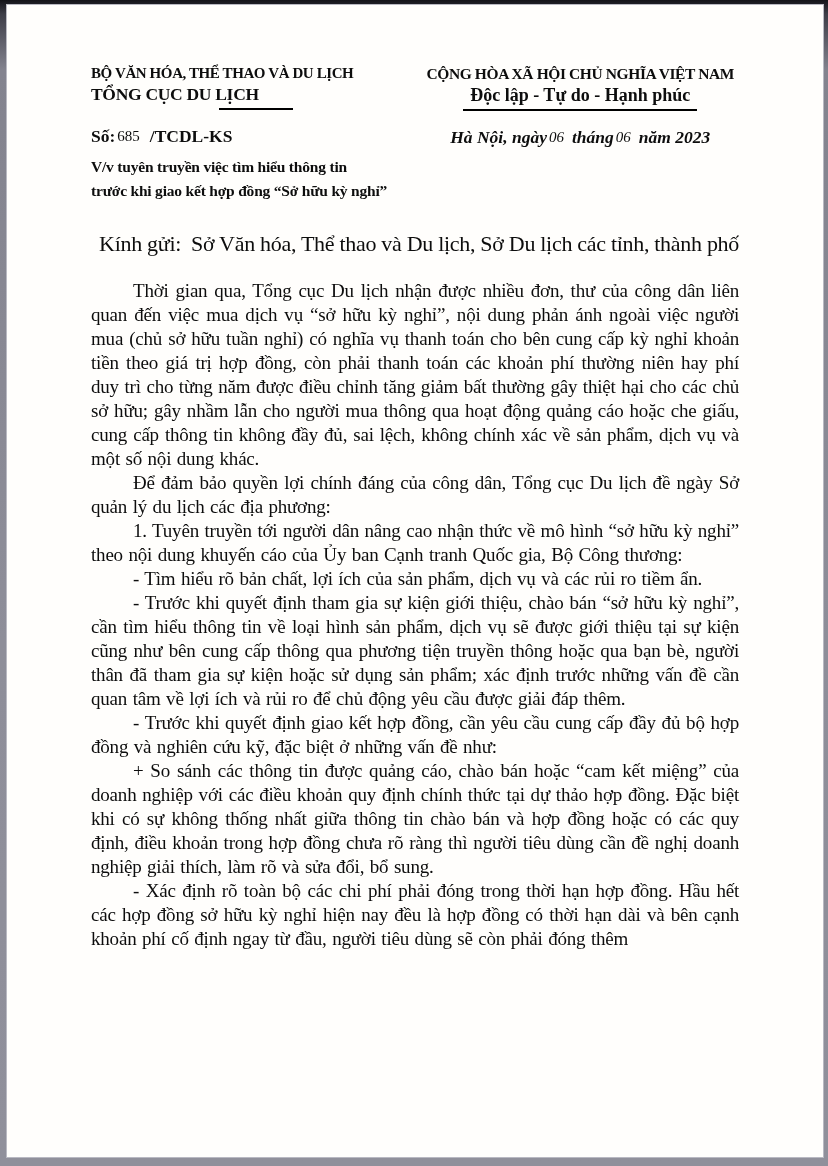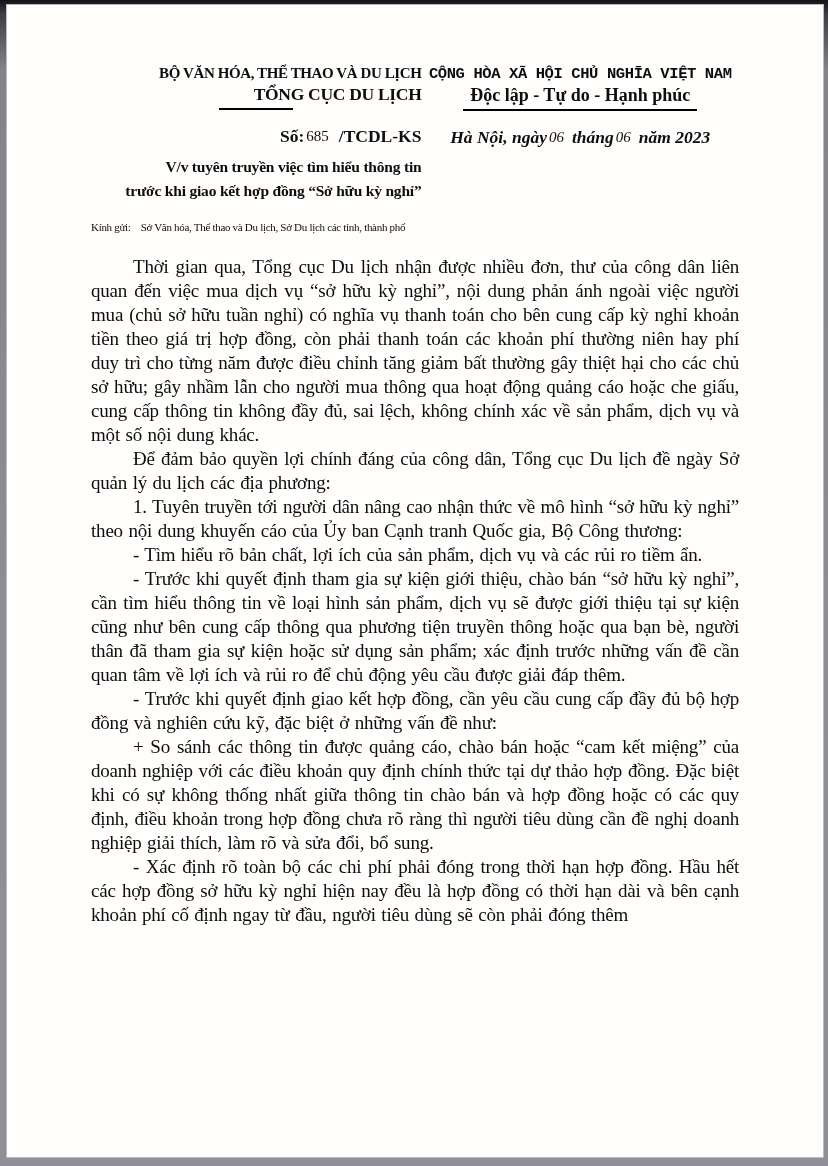--- a/index.html
+++ b/index.html
@@ -14,41 +14,41 @@
   .sheet {
     position: absolute;
     top: 5px; left: 7px; right: 5px; bottom: 9px;
     background: #fffefc;
     box-shadow: 0 0 0 1px #b9b9c2;
     box-sizing: border-box;
     padding: 60px 84px 0 84px;
   }
   
   .header { display: flex; width: 100%; }
-  .h-left  { width: 51%; text-align: right; }
+  .h-left  { width: 51%; text-align: left; }
   .h-right { width: 49%; text-align: center; }
   .ministry { font-weight: bold; font-size: 15px; white-space: nowrap; letter-spacing: -0.4px; }
   .agency   { font-weight: bold; font-size: 17.5px; margin-top: 2px; letter-spacing: -0.3px; }
-  .motto1   { font-weight: bold; font-size: 15.5px; white-space: nowrap; letter-spacing: -0.4px; font-family: Liberation Mono, monospace; }
+  .motto1   { font-weight: bold; font-size: 15.5px; white-space: nowrap; letter-spacing: -0.4px; }
   .motto2   { font-weight: bold; font-size: 18px; margin-top: 2px; text-align: center; }
   .rule { height: 2px; background: #000; margin: 3px auto 0 auto; }
   .rule-left  { width: 74px; }
   .rule-right { width: 234px; }
   .doc-number { margin-top: 16px; font-size: 17.5px; white-space: nowrap; }
   .doc-number .lbl { font-weight: bold; }
   .doc-number .num { font-size: 15px; margin: 0 10px 0 2px; position: relative; top: -1px; }
   .date-line { margin-top: 16px; font-size: 17.5px; font-style: italic; font-weight: bold; white-space: nowrap; }
   .date-line .num { font-size: 15px; font-weight: normal; margin: 0 8px 0 2px; position: relative; top: -1px; }
   .subject { font-weight: bold; font-size: 15.5px; line-height: 1.55; white-space: nowrap; letter-spacing: -0.2px; }
   .subject-wrap { margin-top: 8px; }
   
   .salutation {
-    margin-top: 18px;
-    text-align: left;
-    font-size: 11px;
+    margin-top: 28px;
+    text-align: right;
+    font-size: 22px;
     white-space: nowrap;
     letter-spacing: -0.3px;
   }
   .salutation .sal-label { margin-right: 10px; }
   
   .body-text { margin-top: 22px; }
   .body-text p {
     margin: 0;
     font-size: 19px;
     line-height: 24px;

